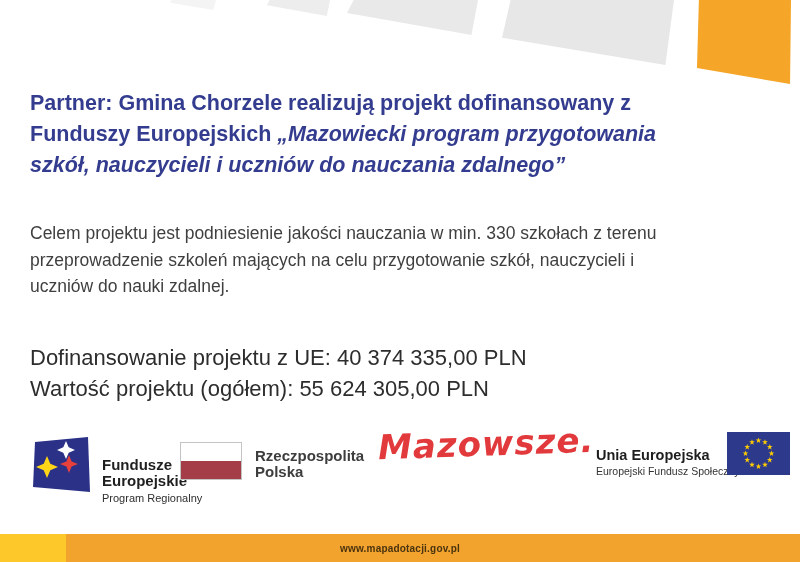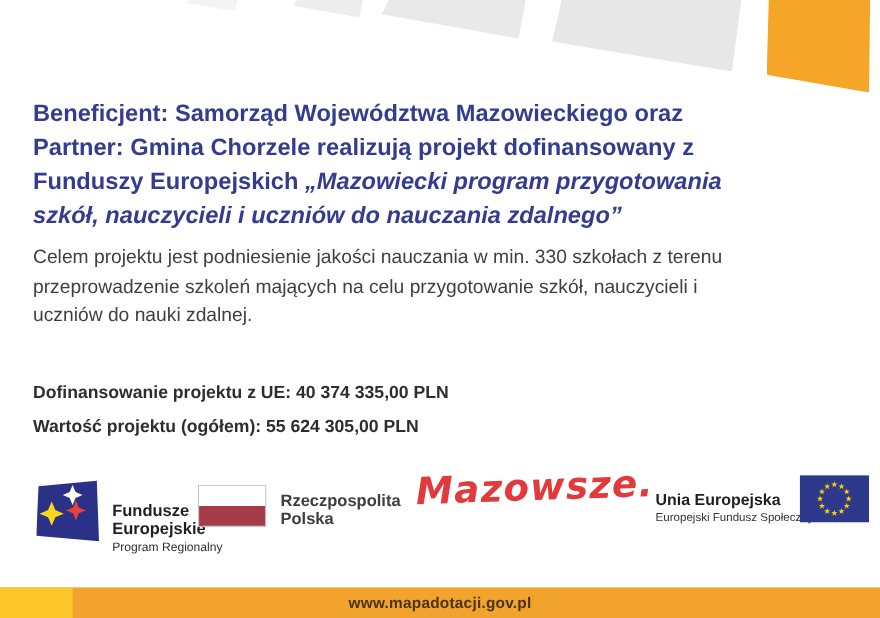--- a/index.html
+++ b/index.html
@@ -28,28 +28,28 @@
   .hitalic{font-style:italic;}
   
   .descr{
     position:absolute;left:30px;top:220px;width:745px;
     color:#3f3f3f;font-size:17.5px;line-height:26.5px;
   }
   .descr div{white-space:nowrap;}
   
   .funding{
     position:absolute;left:30px;top:343px;width:745px;
-    color:#2d2d2d;font-size:16px;font-weight:bold;line-height:30.5px;
+    color:#2d2d2d;font-size:22px;font-weight:normal;line-height:30.5px;
   }
   
   .fe-logo{position:absolute;left:33px;top:436px;display:flex;gap:11px;align-items:flex-start;}
   .fe-text{margin-top:21px;color:#1f1f1f;}
   .fe-title{font-size:15px;font-weight:bold;line-height:16px;}
   .fe-sub{font-size:11px;color:#2e2e2e;margin-top:3px;}
-  .rp-logo{position:absolute;left:180px;top:441px;display:flex;gap:13px;align-items:flex-start;}
+  .rp-logo{position:absolute;left:180px;top:441px;display:flex;gap:13px;align-items:flex-end;}
   .rp-flag{width:62px;height:38px;border:1px solid #c4c4c4;box-sizing:border-box;}
   .rp-flag .w{height:50%;background:#ffffff;}
   .rp-flag .r{height:50%;background:#a53d49;}
   .rp-text{margin-top:7px;color:#3d3d3d;font-size:15px;font-weight:bold;line-height:16px;}
   .maz-logo{position:absolute;left:378px;top:426px;width:192px;text-align:center;}
   .maz-name{
     font-family:"DejaVu Sans",sans-serif;font-size:34px;font-weight:bold;font-style:italic;
     color:#e23a3c;letter-spacing:1px;transform:rotate(-2deg);line-height:36px;
   }
   .maz-sub{text-align:right;font-size:12px;color:#4a4a4a;margin-top:-2px;padding-right:8px;}
@@ -57,36 +57,35 @@
   .ue-line1{font-size:14.5px;font-weight:bold;line-height:17px;}
   .ue-line2{font-size:10.5px;color:#333333;margin-top:1px;white-space:nowrap;}
   .eu-flag{position:absolute;left:727px;top:432px;}
   
   .footer-bar{
     position:absolute;left:0;top:534px;width:800px;height:28px;background:#f2a32e;
     display:flex;align-items:center;justify-content:center;
   }
   .footer-yellow{position:absolute;left:0;top:0;width:66px;height:100%;background:#fcc82a;}
   .footer-url{
-    position:relative;color:#4a330f;font-size:14px;font-weight:bold;letter-spacing:.2px;
+    position:relative;color:#4a330f;font-size:10px;font-weight:bold;letter-spacing:.2px;
   }
 </style>
 </head>
 <body>
 
 <div class="poster">
 
   <div class="pane pane-0"></div>
   <div class="pane pane-1"></div>
   <div class="pane pane-2"></div>
   <div class="pane pane-3"></div>
   <div class="pane pane-orange"></div>
 
   <div class="heading">
-    <div class="hline"><span>Beneficjent: Samorząd Województwa Mazowieckiego oraz</span></div>
     <div class="hline"><span>Partner: Gmina Chorzele realizują projekt dofinansowany z</span></div>
     <div class="hline"><span>Funduszy Europejskich </span><span class="hitalic">„Mazowiecki program przygotowania</span></div>
     <div class="hline hitalic"><span>szkół, nauczycieli i uczniów do nauczania zdalnego”</span></div>
   </div>
 
   <div class="descr">
     <div>Celem projektu jest podniesienie jakości nauczania w min. 330 szkołach z terenu</div>
     <div>przeprowadzenie szkoleń mających na celu przygotowanie szkół, nauczycieli i</div>
     <div>uczniów do nauki zdalnej.</div>
   </div>

